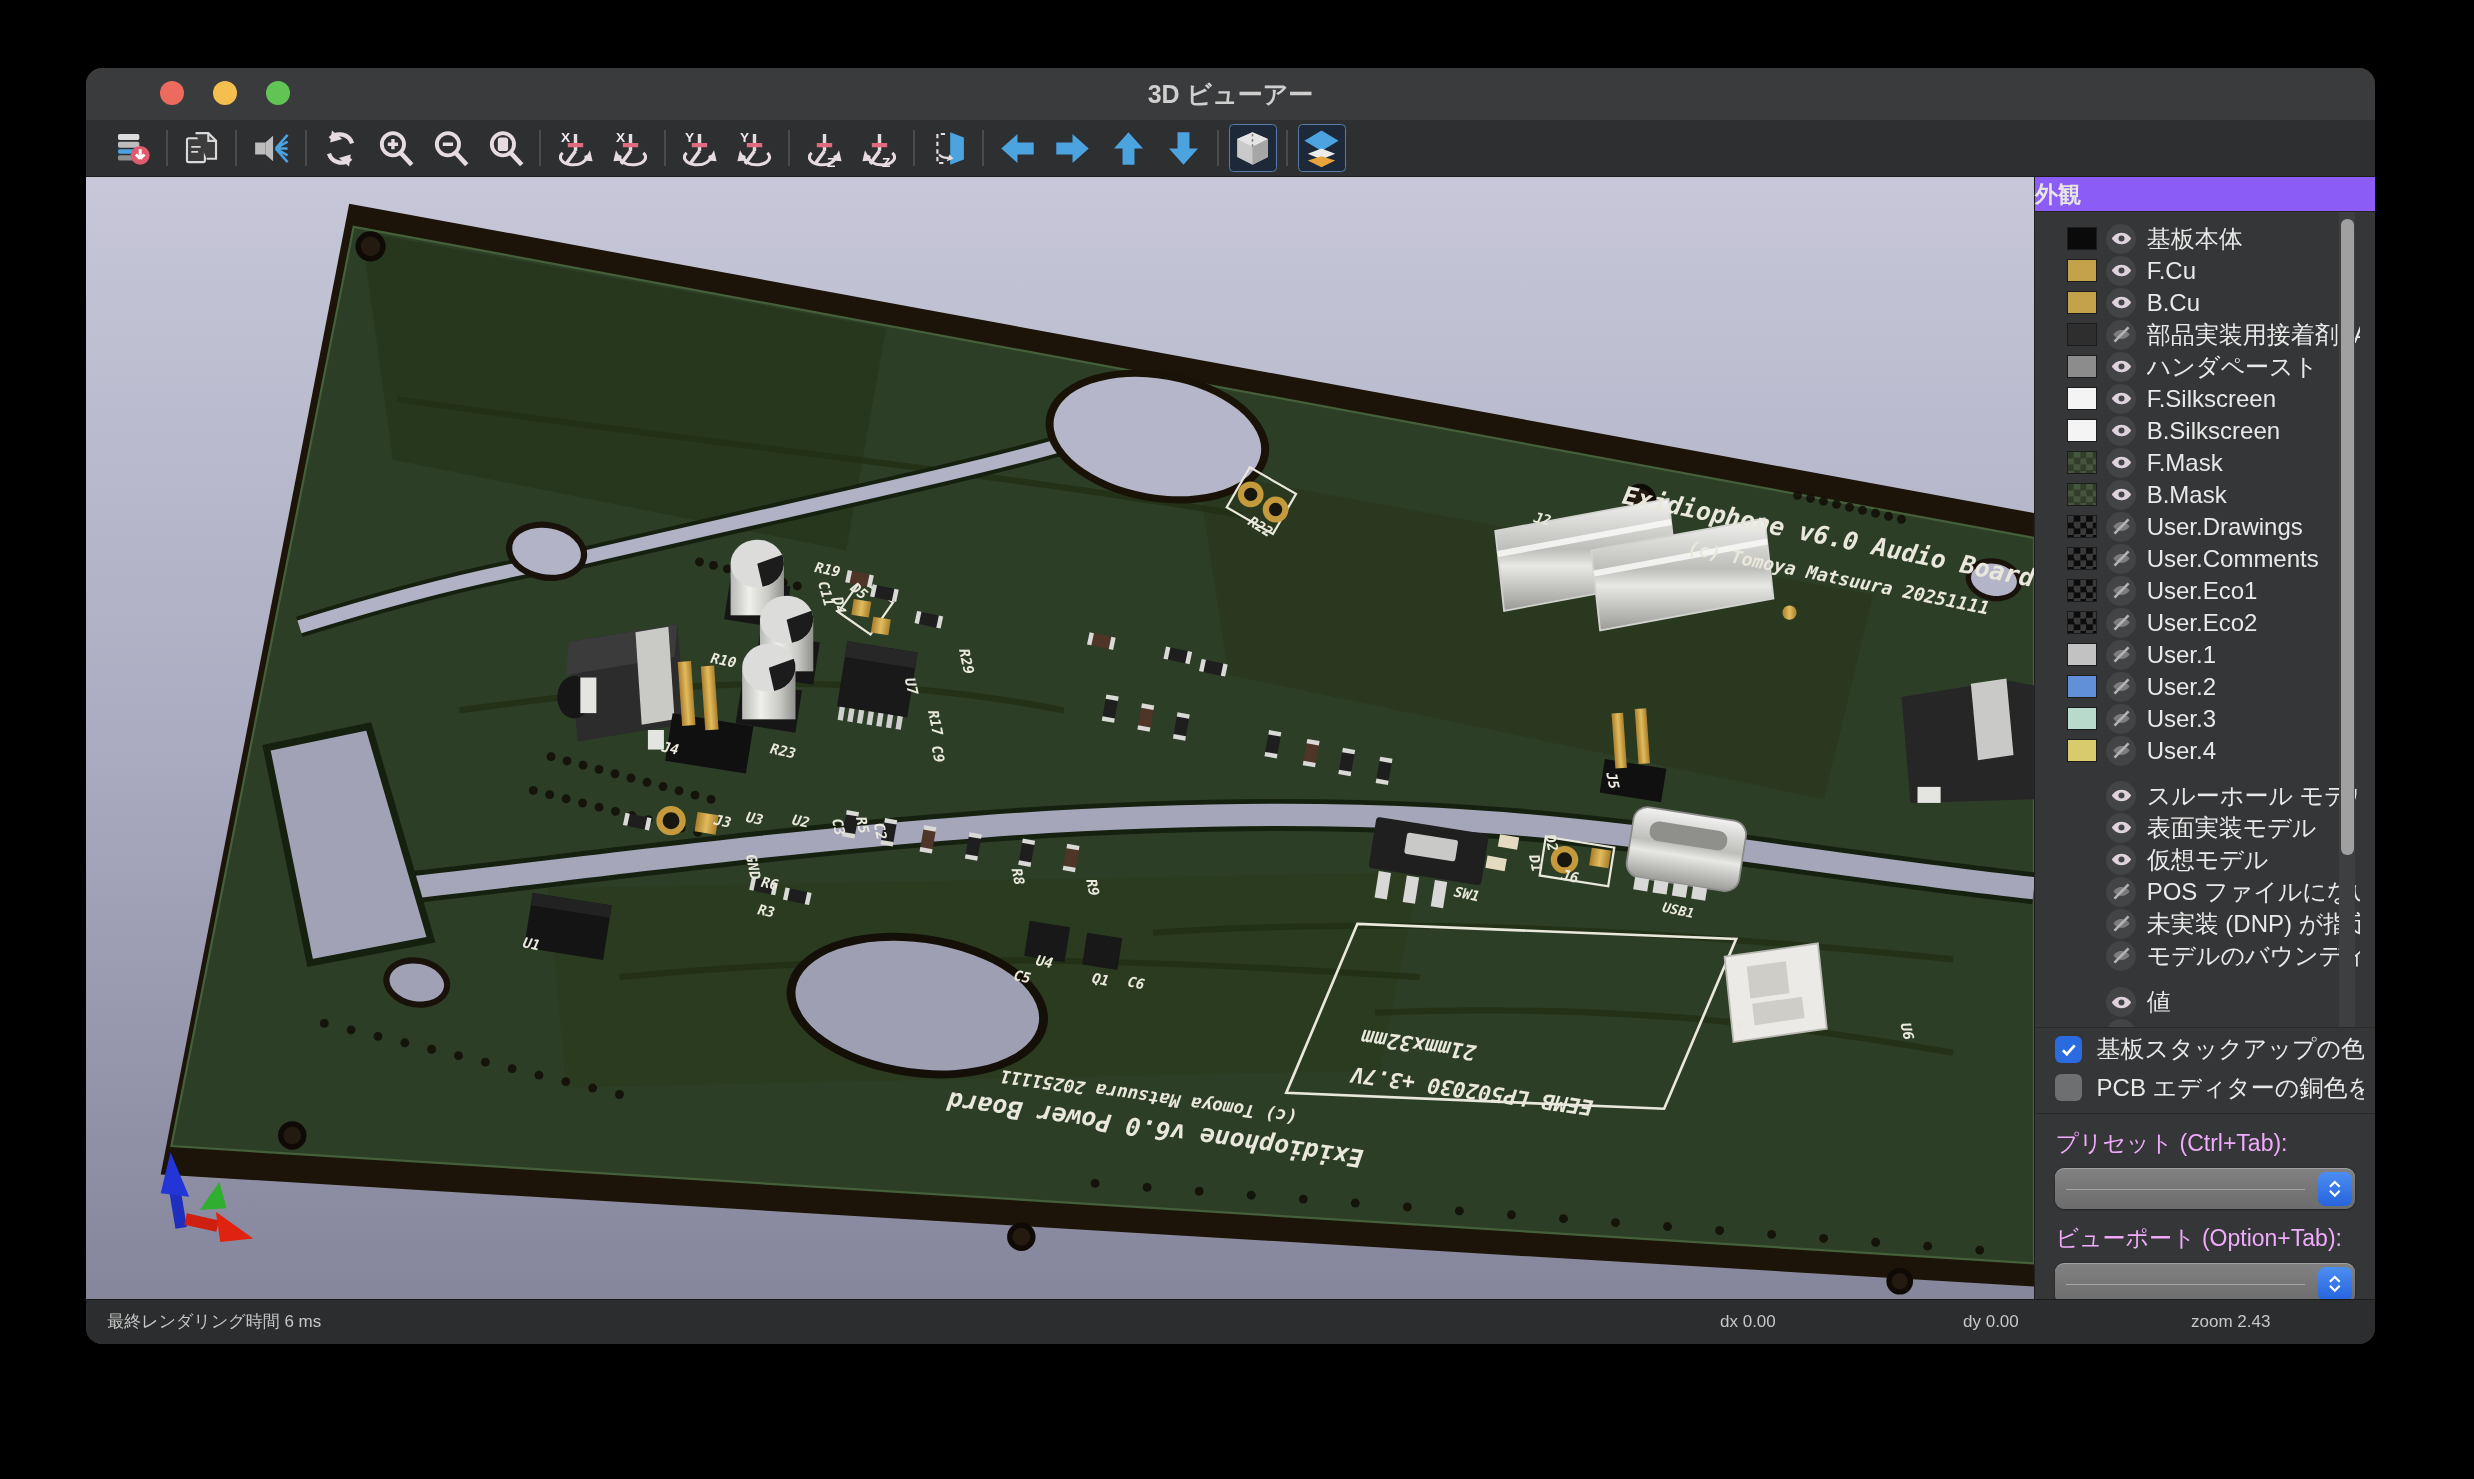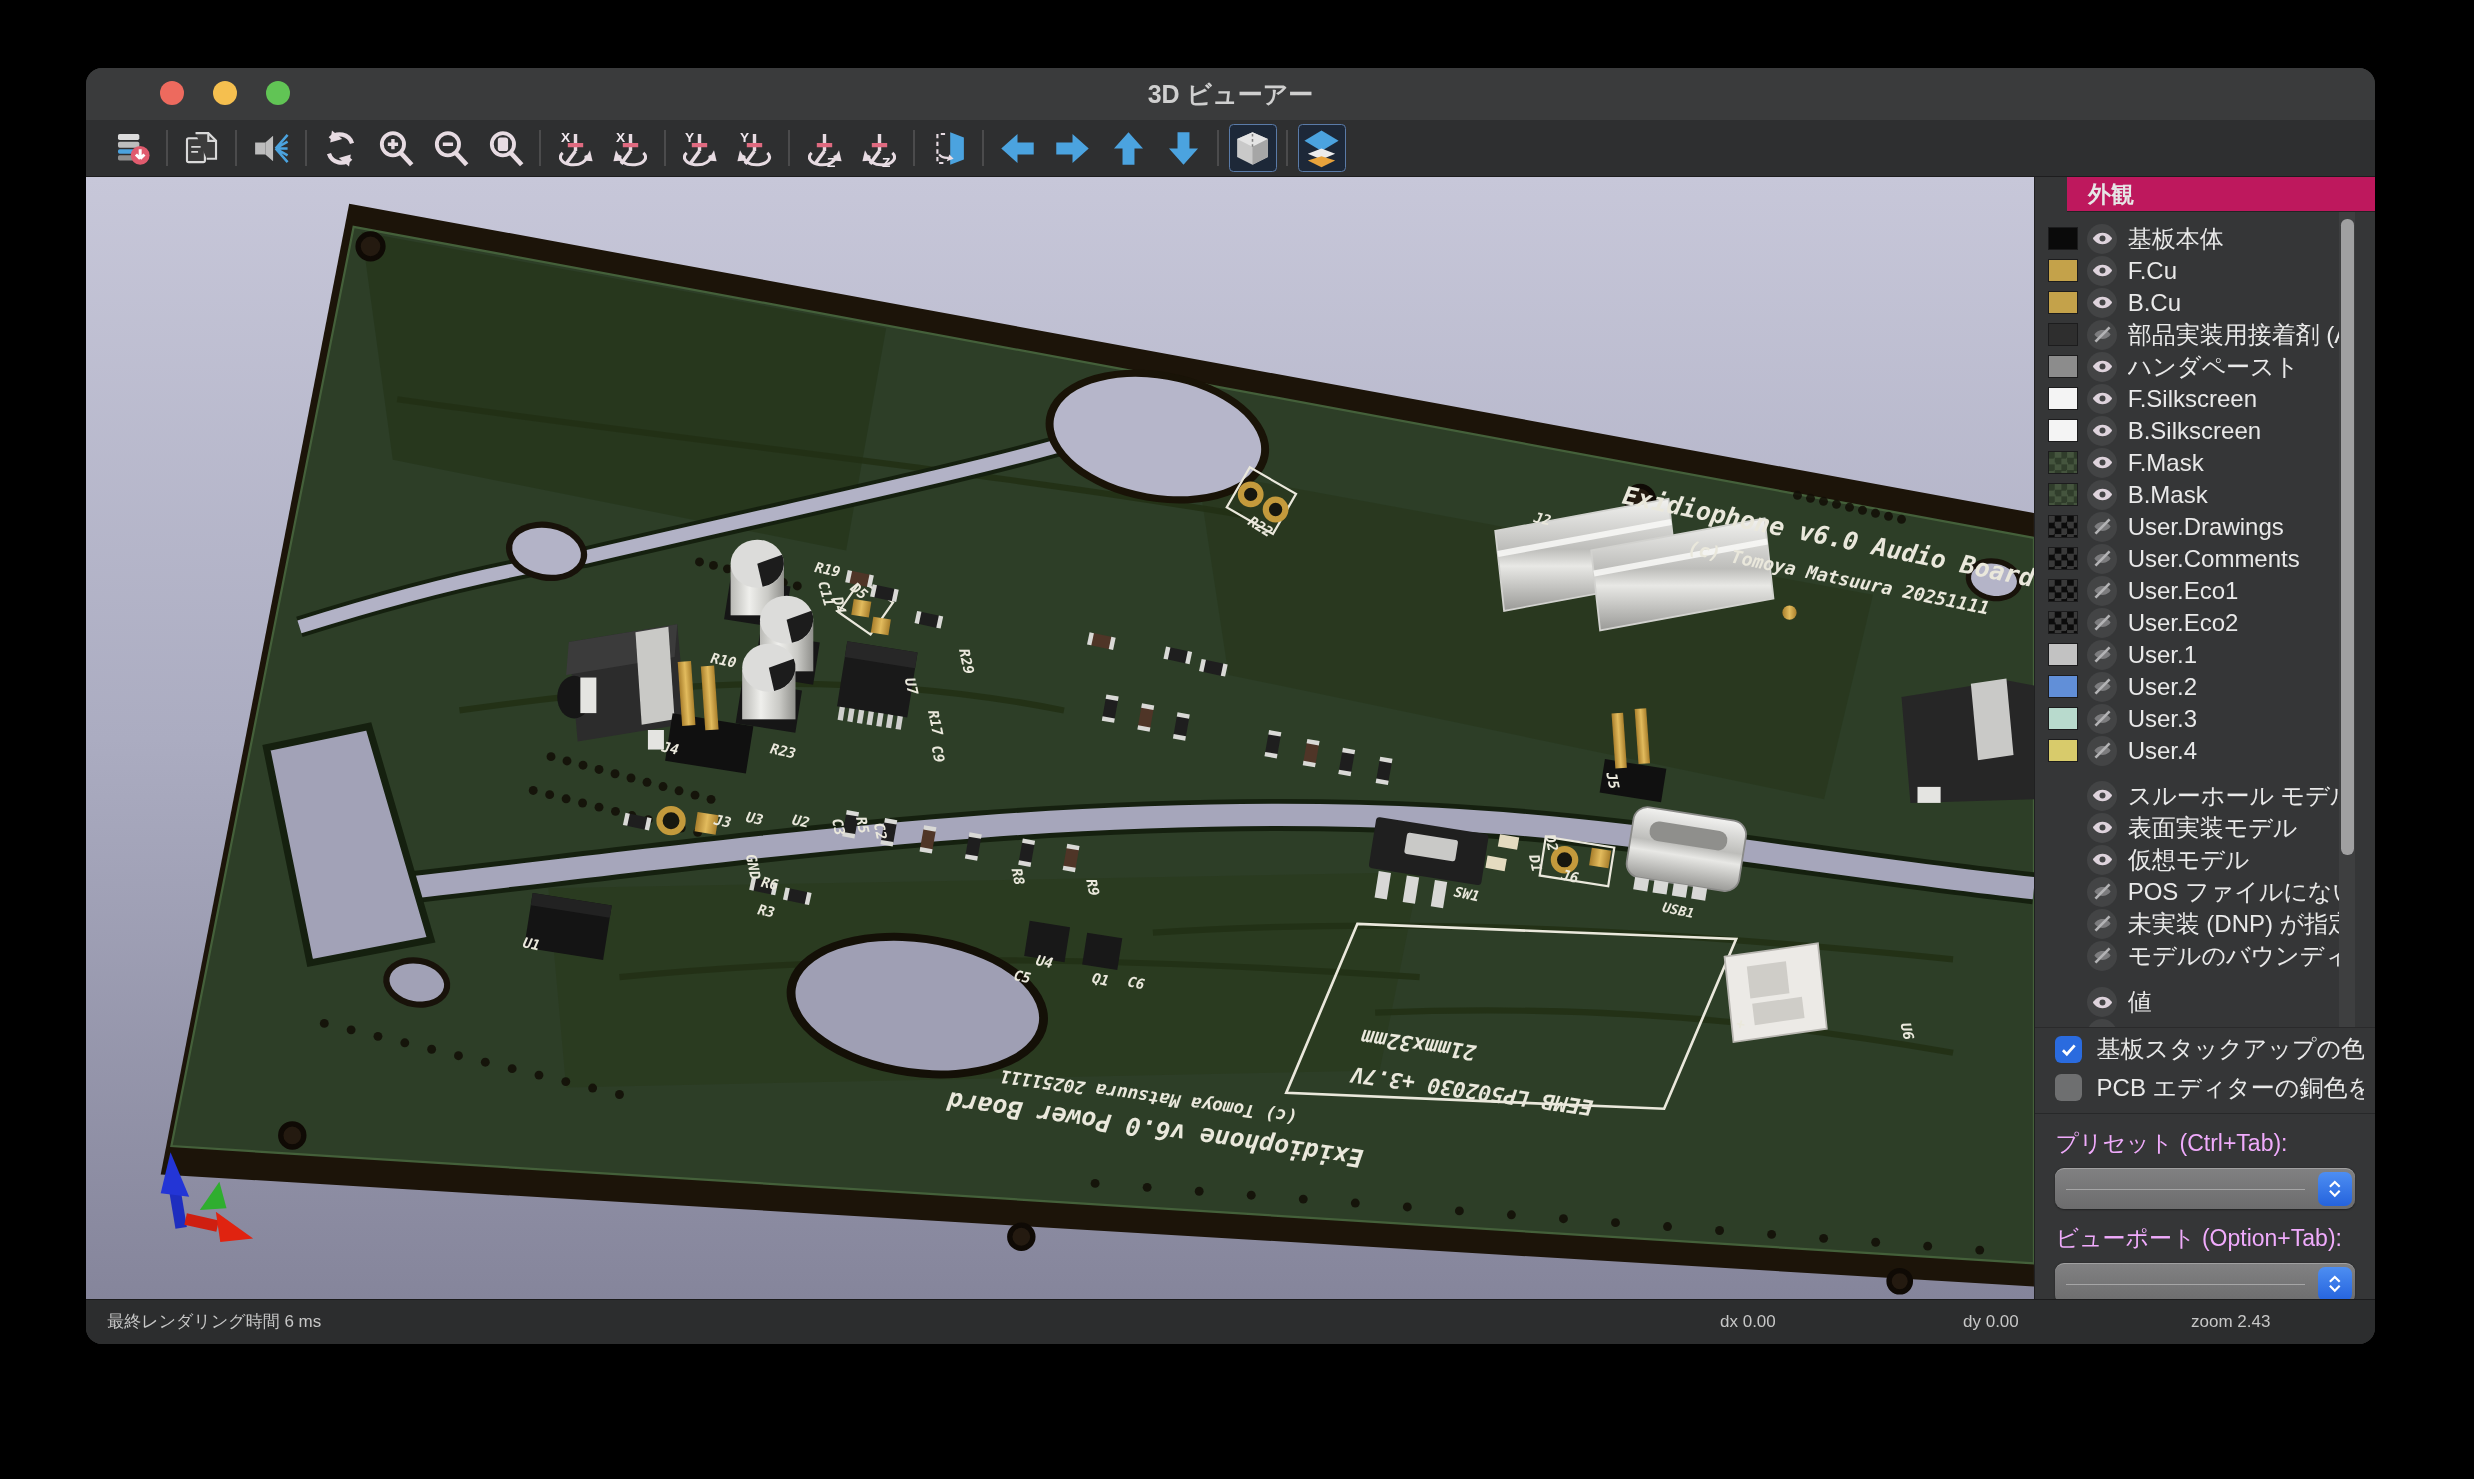--- a/index.html
+++ b/index.html
@@ -24,25 +24,25 @@
     box-sizing:border-box;}
   .tb-btn svg{width:41px;height:41px;display:block;}
   .tb-btn.active{background:#1d2838;border:1.8px solid #5a7ba8;}
   
   .content{position:absolute;left:0;top:109px;right:0;height:1122px;}
   .viewport{position:absolute;left:0;top:0;width:1948px;height:1122px;overflow:hidden;
     background:linear-gradient(180deg,#c7c7d9 0%,#abacc1 50%,#85859b 100%);}
   .viewport svg{position:absolute;left:0;top:0;}
   
   .sidebar{position:absolute;right:0;top:0;width:341px;height:1122px;background:#353637;border-left:0.9px solid #202021;box-sizing:border-box;}
-  .appearance-header{height:34px;line-height:34px;background:#be185d;border-bottom:0.9px solid #232324;
-    color:#e6e6e6;font-size:23px;font-weight:bold;padding-left:21px;margin-left:32px;}
+  .appearance-header{height:34px;line-height:34px;background:#8b5cf6;border-bottom:0.9px solid #232324;
+    color:#e6e6e6;font-size:23px;font-weight:bold;padding-left:0;}
   .layer-list{position:relative;height:815px;overflow:hidden;border-bottom:0.9px solid #2a2a2b;}
   #layer-rows{padding-top:10.7px;}
-  .lrow{height:32px;display:flex;align-items:center;padding-left:13px;box-sizing:border-box;}
+  .lrow{height:32px;display:flex;align-items:center;padding-left:32px;box-sizing:border-box;}
   .lrow .swatch{width:30px;height:23px;margin-right:9px;border:0.9px solid #1c1c1d;box-sizing:border-box;flex:0 0 auto;}
   .lrow.no-swatch .swatch{visibility:hidden;}
   .lrow .eye{width:30px;height:30px;border-radius:50%;background:#434445;display:flex;align-items:center;
     justify-content:center;margin-right:10.7px;flex:0 0 auto;}
   .lrow .eye svg{width:23px;height:23px;}
   .lrow .llabel{font-size:24px;color:#e9e9e9;white-space:nowrap;overflow:hidden;max-width:213px;}
   .spacer15{height:13.3px;} .spacer16{height:14.2px;}
   .scroll-track{position:absolute;right:19.6px;top:0;bottom:0;width:16px;background:#3e3f40;}
   .scroll-thumb{position:absolute;right:21.3px;top:7.1px;width:12.4px;height:636px;background:#a0a0a1;border-radius:6.2px;}
   #cb-area{position:absolute;top:851px;left:0;right:0;}

